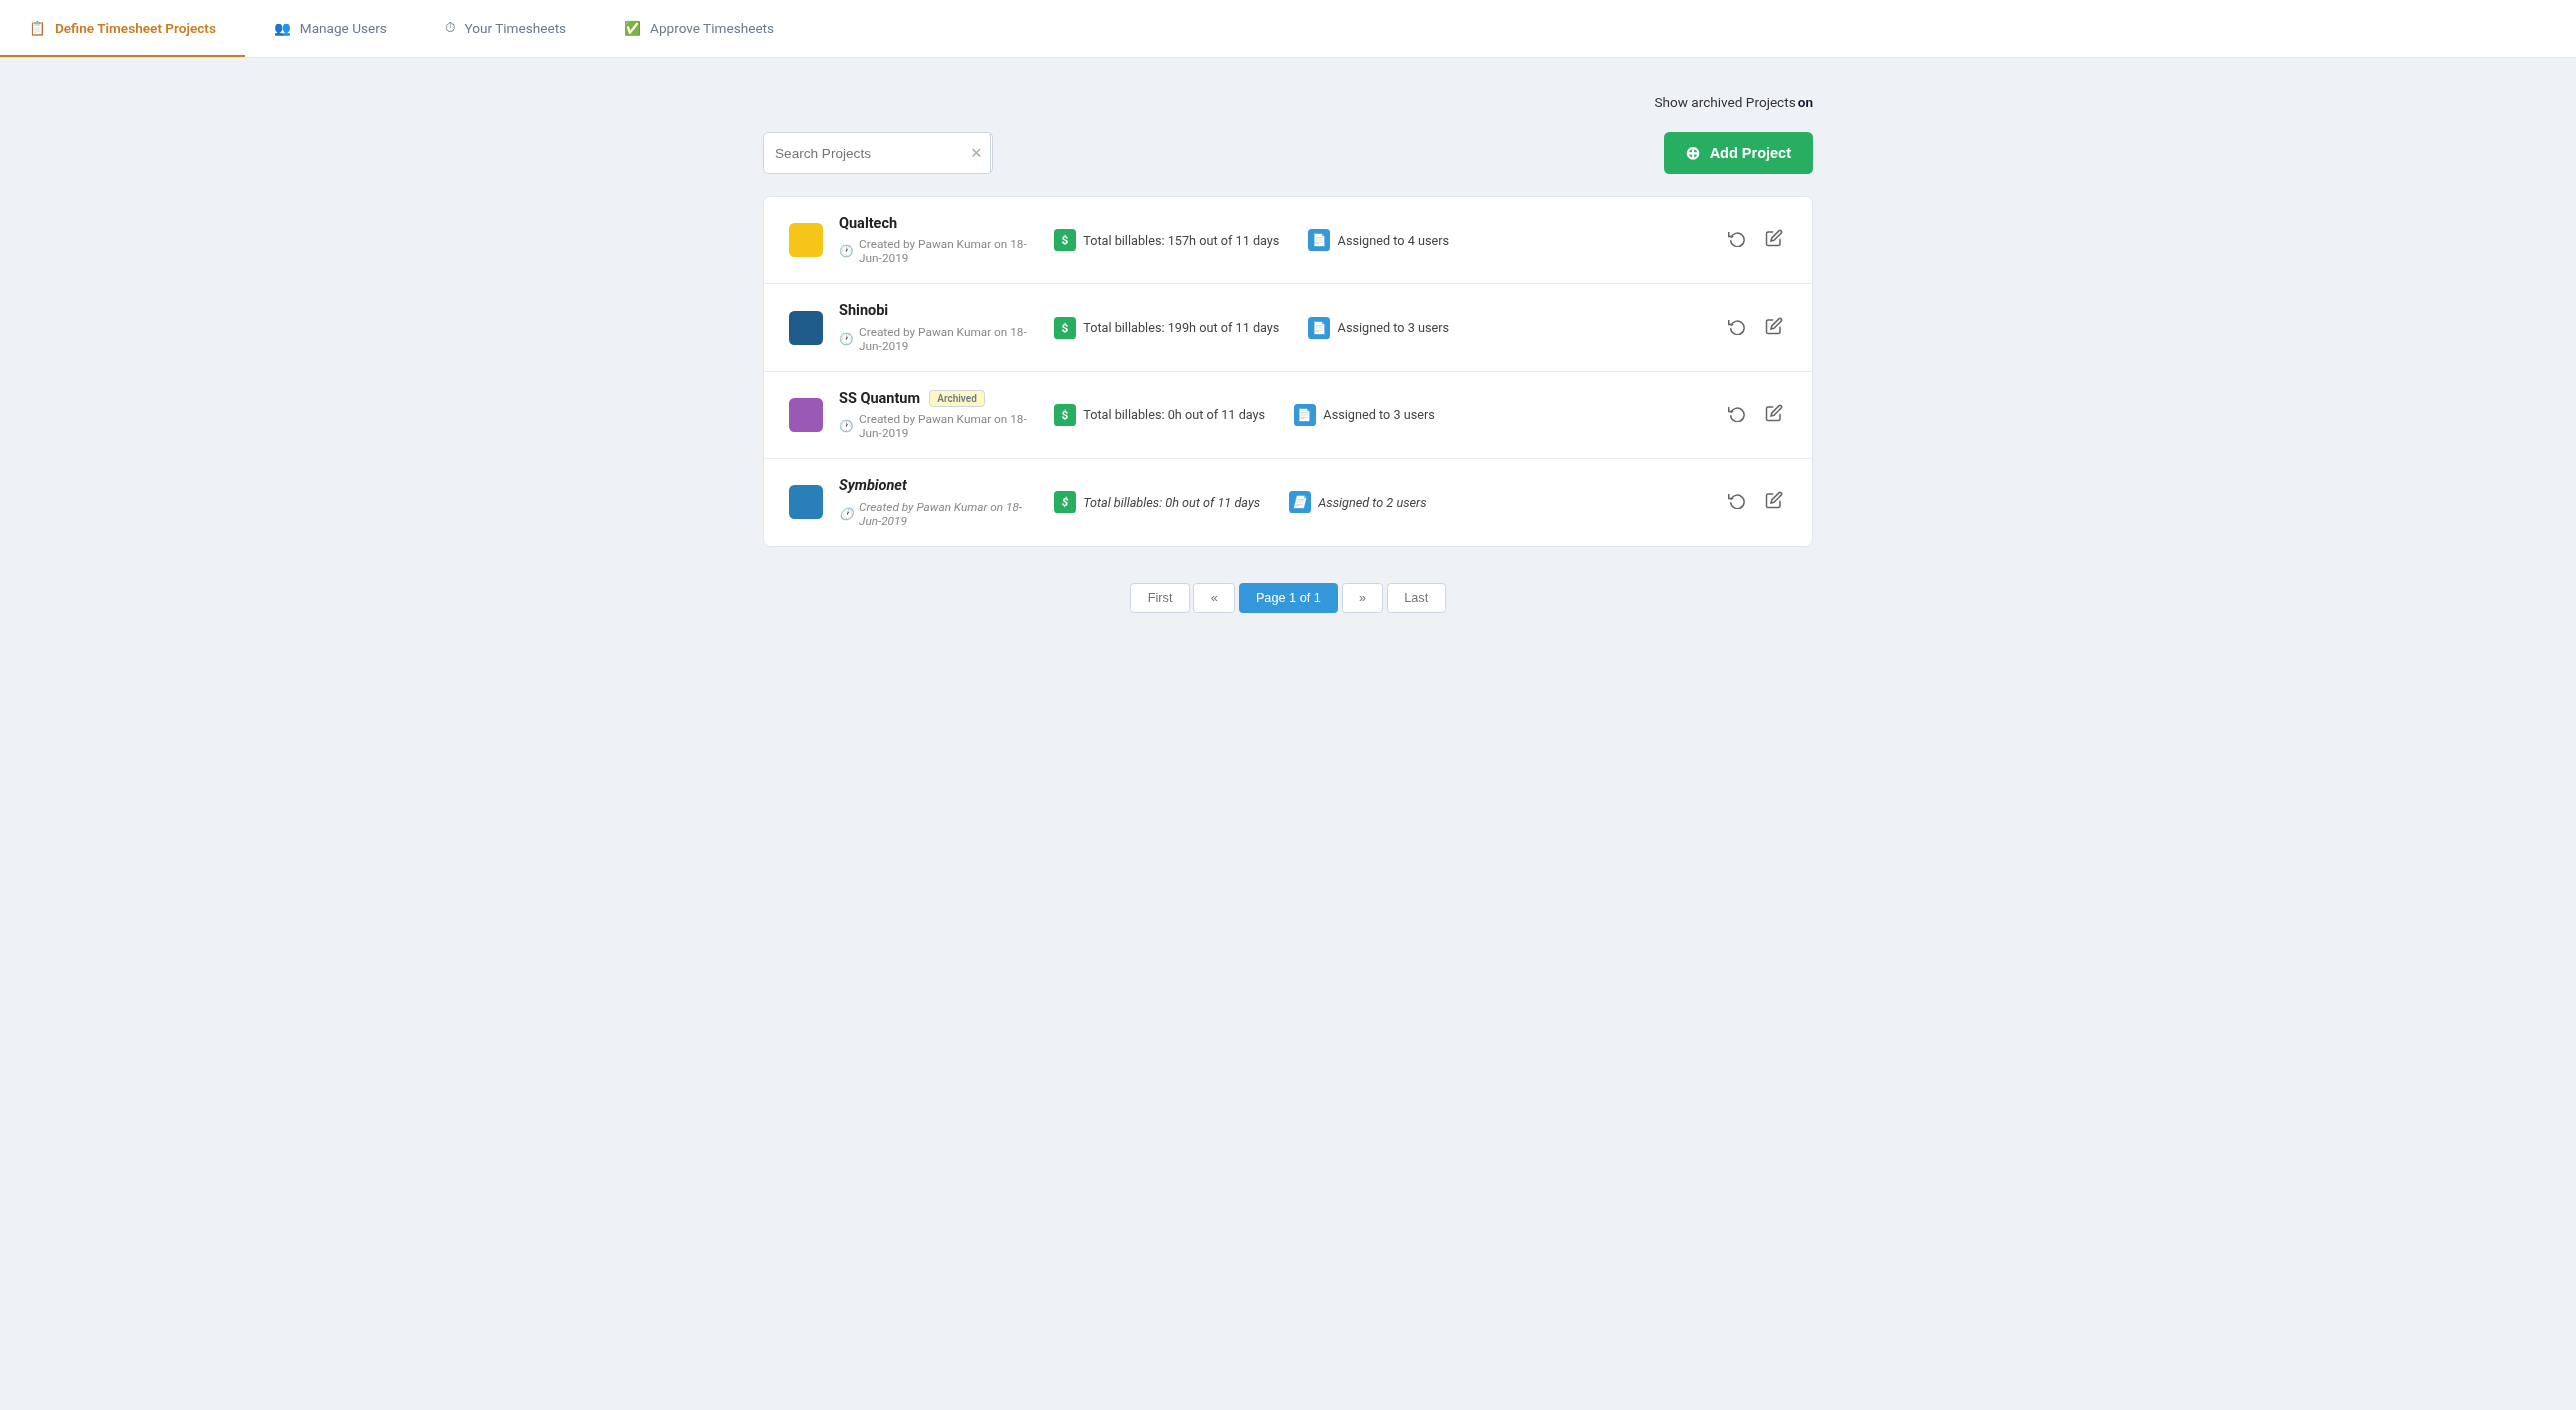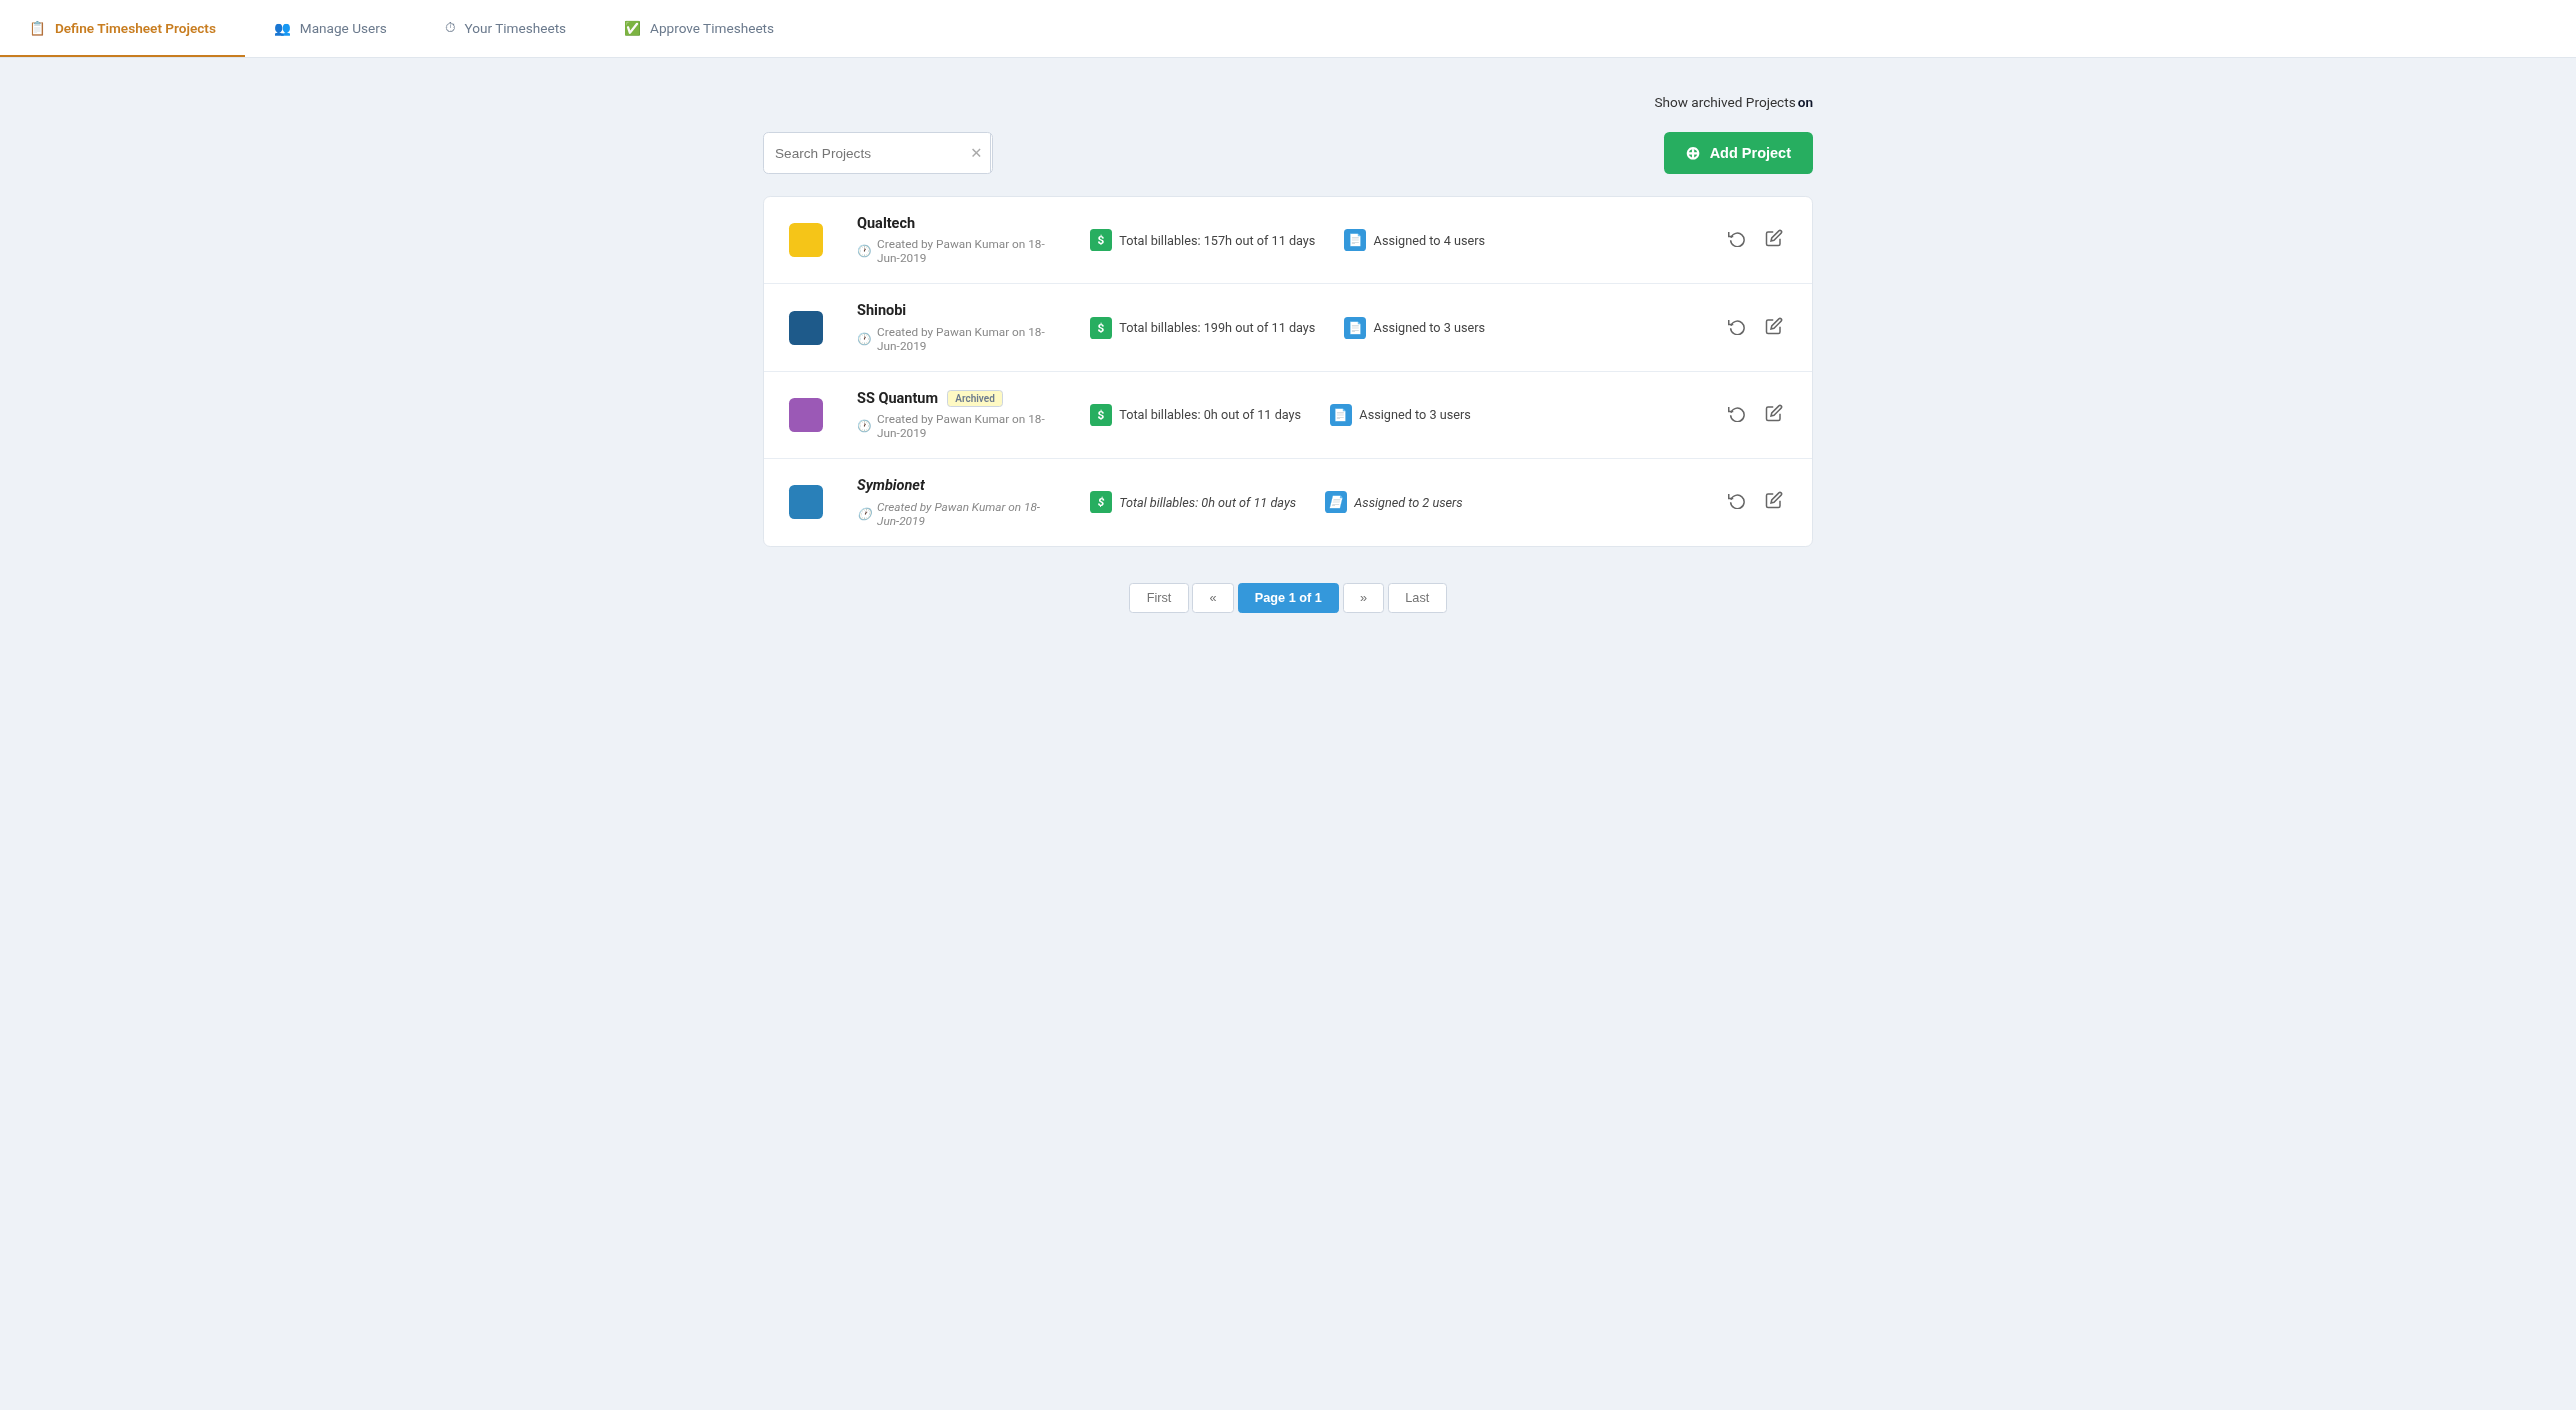--- a/index.html
+++ b/index.html
@@ -118,21 +118,21 @@
       background: #fff;
       border-radius: 7.2px;
       border: 0.9px solid #e0e6ed;
       overflow: hidden;
     }
     .project-row {
       display: flex;
       align-items: center;
       padding: 18px 25px;
       border-bottom: 0.9px solid #e8edf3;
-      gap: 34px;
+      gap: 16px;
     }
     .project-row:last-child { border-bottom: none; font-style: italic; }
     .project-color {
       width: 34px;
       height: 34px;
       border-radius: 5.4px;
       flex-shrink: 0;
     }
     .project-info {
       flex: 0 0 199px;
@@ -217,21 +217,21 @@
       color: #737373;
       padding: 7.2px 16.3px;
       font-size: 12.7px;
       border-radius: 3.6px;
       cursor: pointer;
     }
     .page-btn.active {
       background: #3498db;
       color: #fff;
       border-color: #3498db;
-      font-weight: 700;
+      font-weight: 400;
     }
   </style>
 </head>
 <body>
 
 <nav class="top-nav">
 
 <div class="nav-tab active">
       <span>📋</span>
     <span>Define Timesheet Projects</span>

